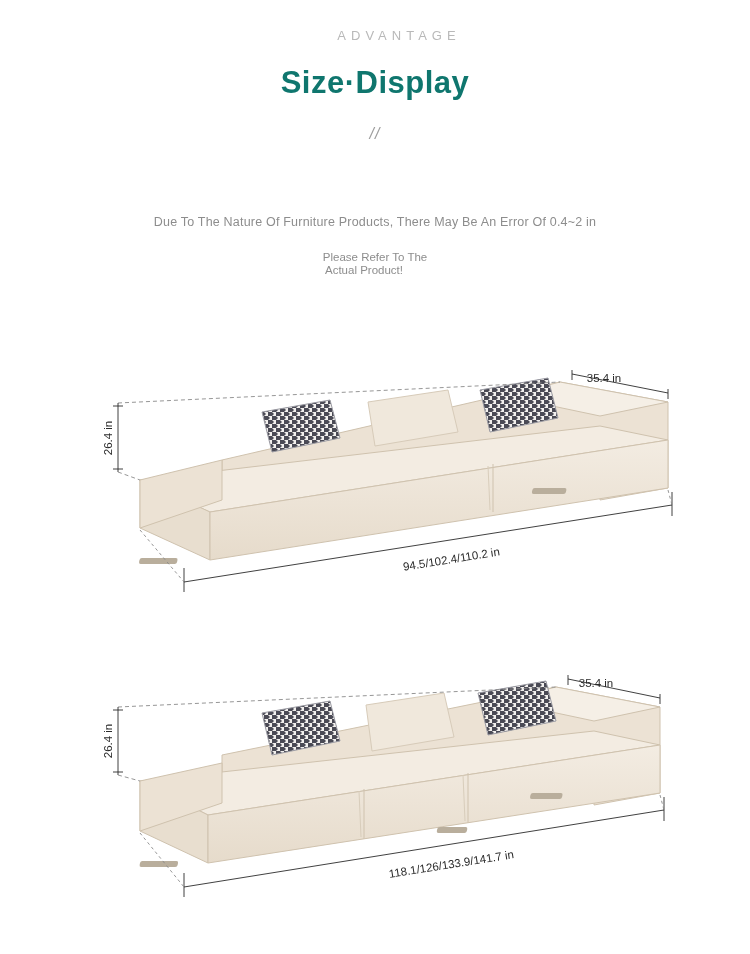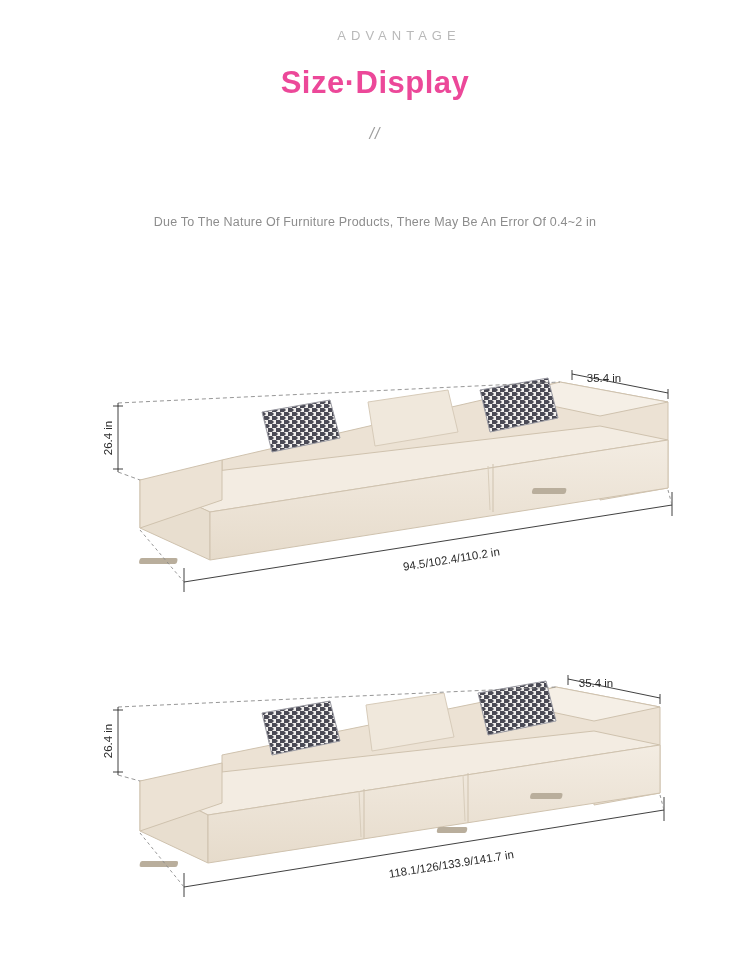--- a/index.html
+++ b/index.html
@@ -25,21 +25,21 @@
     font-size: 13px;
     letter-spacing: 5px;
     color: #b9b9b9;
     font-weight: 400;
     padding-left: 48px;
   }
   .main-title {
     margin-top: 22px;
     font-size: 31px;
     font-weight: 700;
-    color: #ec4899;
+    color: #0f766e;
     letter-spacing: 0.5px;
   }
   .slash {
     margin-top: 24px;
     font-size: 16px;
     color: #9d9d9d;
     font-weight: 400;
     font-style: italic;
     letter-spacing: 1px;
   }
@@ -89,20 +89,24 @@
 <body>
 
 <div class="header">
   <div class="eyebrow">ADVANTAGE</div>
   <div class="main-title">Size·Display</div>
   <div class="slash">//</div>
 </div>
 
 <div class="notes">
   <div class="note-line-1">Due To The Nature Of Furniture Products, There May Be An Error Of 0.4~2 in</div>
+  <div class="note-line-2">
+    <span class="n2a">Please Refer To The</span>
+    <span class="n2b">Actual Product!</span>
+  </div>
 </div>
 
 <div class="figure" id="figure-1">
   <svg class="fig-svg" width="750" height="250" viewBox="0 0 750 250" xmlns="http://www.w3.org/2000/svg">
     <defs>
       <pattern id="hound1" patternUnits="userSpaceOnUse" width="8" height="8">
         <rect width="8" height="8" fill="#f2f0ee"></rect>
         <path d="M0 0 L4 0 L4 4 L0 4 Z" fill="#4a4a55"></path>
         <path d="M4 4 L8 4 L8 8 L4 8 Z" fill="#4a4a55"></path>
         <path d="M4 0 L6 2 L4 4 Z" fill="#4a4a55"></path>

